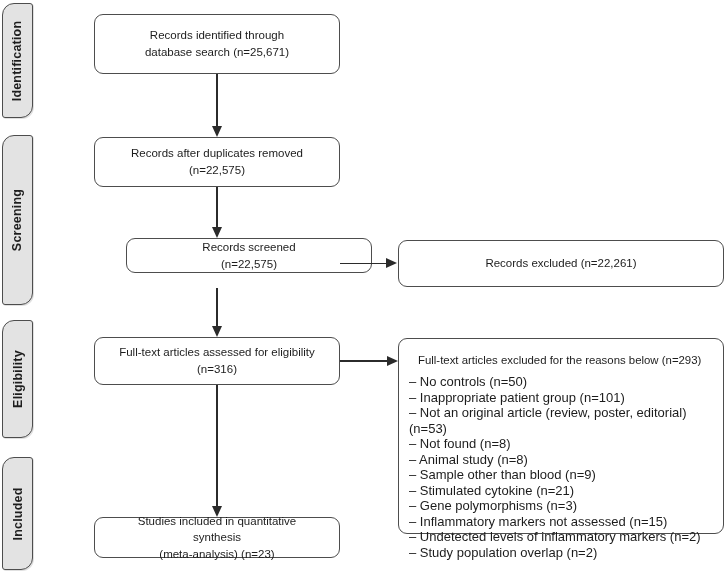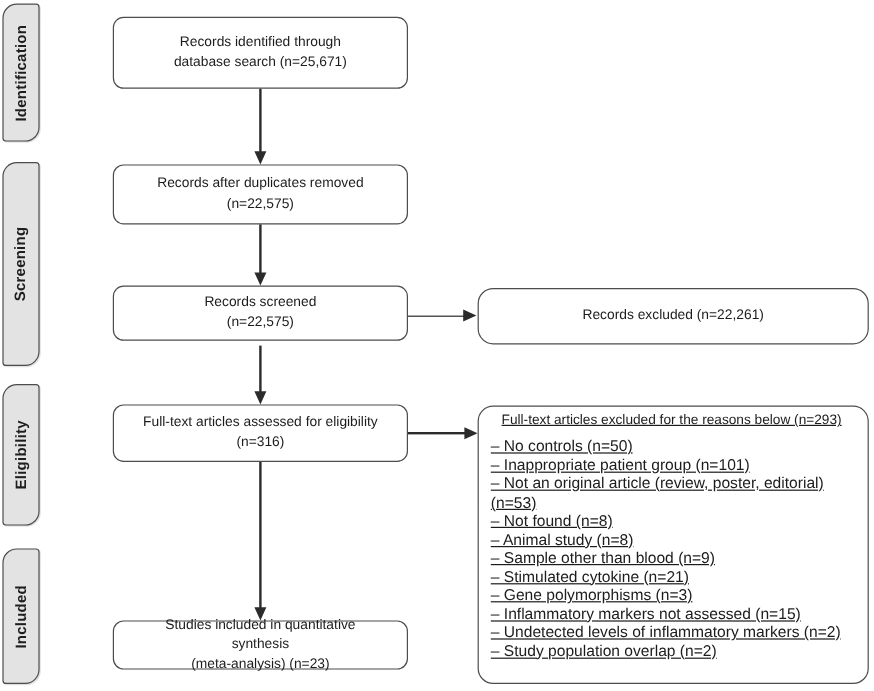--- a/index.html
+++ b/index.html
@@ -53,35 +53,34 @@
     justify-content: center;
     text-align: center;
     font-size: 11.5px;
     line-height: 1.45;
     white-space: pre-line;
     padding: 4px 22px;
   }
   .flow-col { left: 94px; width: 246px; }
   .box-identified  { top: 14px;  height: 60px; }
   .box-duplicates  { top: 137px; height: 50px; }
-  .box-screened    { top: 238px; height: 46px; }
+  .box-screened    { top: 238px; height: 35px; margin-left: 32px; }
   .box-fulltext    { top: 337px; height: 48px; }
   .box-included    { top: 517px; height: 41px; }
 
-  .right-col { left: 398px; width: 326px; border-radius: 13px; }
+  .right-col { left: 398px; width: 326px; }
   .box-records-excluded { top: 240px; height: 47px; }
 
   .box-fulltext-excluded {
     top: 338px;
-    height: 232px;
+    height: 196px;
     display: block;
     text-align: left;
     white-space: normal;
-    padding: 4px 10px 8px 10px;
-    text-decoration: underline;
+    padding: 14px 10px 8px 10px;
   }
   .excl-title {
     font-size: 11.4px;
     margin: 0 0 6px 9px;
     line-height: 15px;
   }
   .excl-list .reason {
     font-size: 13px;
     line-height: 15.5px;
   }

